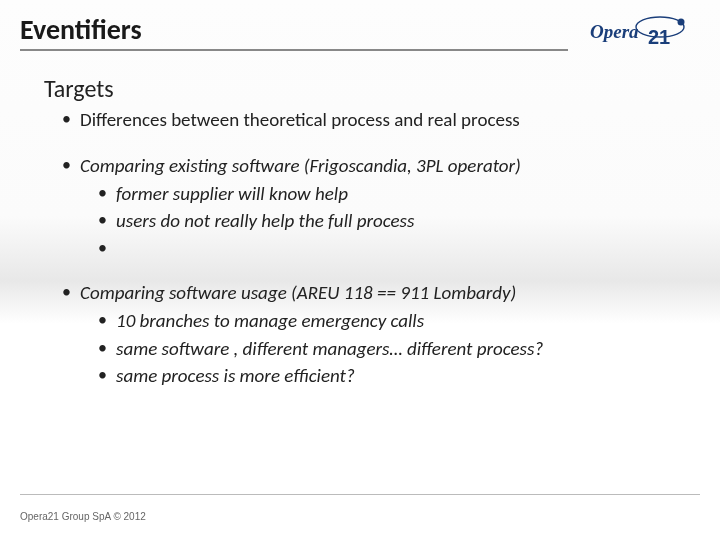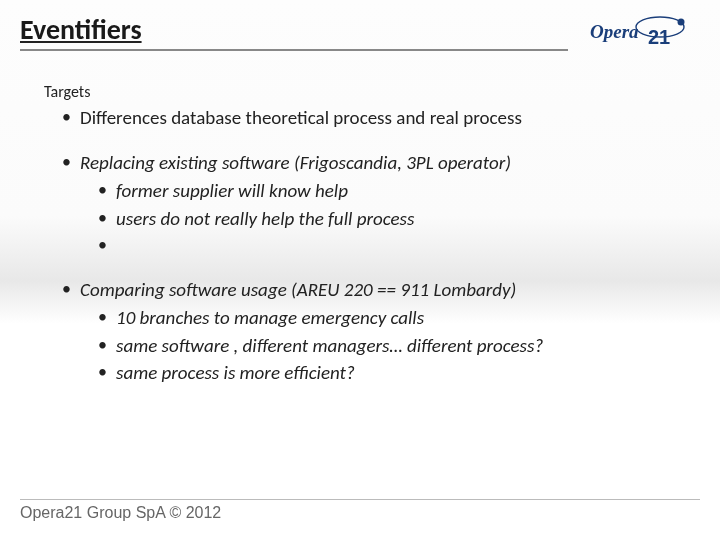--- a/index.html
+++ b/index.html
@@ -7,54 +7,53 @@
     width:720px;height:540px;
     font-family:Calibri,"Segoe UI",Arial,sans-serif;
     color:#222;
     background:linear-gradient(to bottom,#fdfdfd 0%,#fbfbfb 40%,#e8e8e8 52%,#ffffff 60%,#ffffff 100%);
     position:relative;
     box-sizing:border-box;
   }
   .title-row{
     display:flex;align-items:flex-end;justify-content:center;
     padding:12px 28px 0 20px;
-    text-decoration:underline;
   }
   .title{
     font-size:28px;font-weight:700;color:#1a1a1a;
     border-bottom:2px solid #888;
     padding-bottom:2px;
     flex:1;
   }
   .logo{
     margin-left:14px;
     position:relative;
   }
   .logo svg{display:block}
   .content{
     padding:18px 40px 0 44px;
     font-size:19px;
     line-height:1.35;
   }
   .targets-heading{
-    margin:12px 0 2px 0;
-    font-size:16px;
+    margin:4px 0 2px 0;
+    font-size:24px;
   }
   ul.outer{list-style:none;margin:0;padding:0 0 0 18px}
   ul.outer>li{margin-bottom:20px}
   ul.outer>li>.row{display:flex;align-items:flex-start}
   ul.outer>li .bullet{min-width:18px;font-size:18px;line-height:1.35;color:#222}
   ul.inner{list-style:none;margin:2px 0 0 0;padding:0 0 0 36px}
   ul.inner>li{display:flex;align-items:flex-start;margin-bottom:2px}
   .italic{font-style:italic}
   .footer{
     position:absolute;left:20px;right:20px;bottom:18px;
     border-top:1px solid #bbb;
-    padding-top:4px;
-    font-size:16px;color:#666;
+    padding-top:16px;
+    font-size:10px;color:#666;
     font-family:Arial,sans-serif;
   }
 </style>
 </head>
 <body>
 
 <div class="title-row">
   <div class="title">Eventifiers</div>
   <div class="logo">
     <svg width="110" height="38" viewBox="0 0 110 38">
@@ -65,46 +64,46 @@
     </svg>
   </div>
 </div>
 
 <div class="content">
   <div class="targets-heading">Targets</div>
   <ul class="outer">
     <li>
       <div class="row">
         <span class="bullet">•</span>
-        <span>Differences database theoretical process and real process</span>
+        <span>Differences between theoretical process and real process</span>
       </div>
     </li>
     <li>
       <div class="row">
         <span class="bullet">•</span>
-        <span class="italic">Replacing existing software (Frigoscandia, 3PL operator)</span>
+        <span class="italic">Comparing existing software (Frigoscandia, 3PL operator)</span>
       </div>
       <ul class="inner">
         <li>
             <span class="bullet">•</span>
             <span class="italic"> former supplier will know help</span>
           </li>
         <li>
             <span class="bullet">•</span>
             <span class="italic">users do not really help the full process</span>
           </li>
         <li>
             <span class="bullet">•</span>
           </li>
       </ul>
     </li>
     <li>
       <div class="row">
         <span class="bullet">•</span>
-        <span class="italic">Comparing software usage (AREU 220  == 911 Lombardy)</span>
+        <span class="italic">Comparing software usage (AREU 118  == 911 Lombardy)</span>
       </div>
       <ul class="inner">
         <li>
             <span class="bullet">•</span>
             <span class="italic"> 10 branches to manage emergency calls</span>
           </li>
         <li>
             <span class="bullet">•</span>
             <span class="italic">same software , different managers… different process?</span>
           </li>

